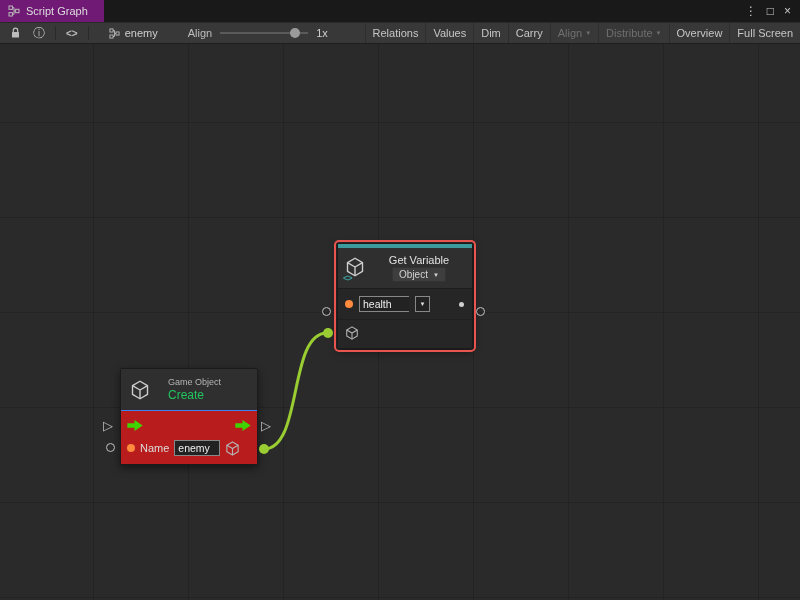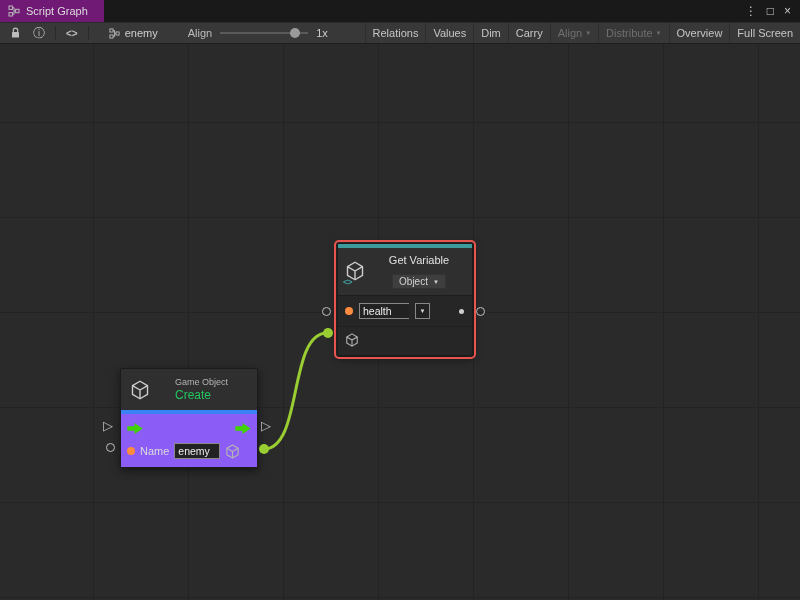--- a/index.html
+++ b/index.html
@@ -42,41 +42,41 @@
   .node{position:absolute;background:#2c2c2c;border:1px solid #1b1b1b;border-radius:2px;
     box-shadow:0 3px 9px rgba(0,0,0,.5);}
   .node.selected{outline:2px solid var(--selection-red,#e8554e);outline-offset:1px;}
   
   .getvar{left:337px;top:199px;width:134px;}
   .strip{height:4px;background:var(--accent-teal,#3e9b9b);}
   .gv-header{display:flex;align-items:center;gap:6px;padding:6px 7px;background:#2f2f2f;}
   .cube-wrap{position:relative;width:22px;height:22px;flex:0 0 auto;}
   .cube-wrap .angle{position:absolute;left:-2px;bottom:-4px;color:var(--accent-teal,#3e9b9b);
     font-size:9px;font-weight:bold;letter-spacing:-1px;}
-  .gv-titles{flex:1;display:flex;flex-direction:column;align-items:center;gap:8px;}
+  .gv-titles{flex:1;display:flex;flex-direction:column;align-items:center;gap:1px;}
   .gv-title{font-size:11px;color:#e2e2e2;}
   .gv-dd{display:flex;align-items:center;gap:5px;background:#3e3e3e;border:1px solid #333;
     border-radius:2px;padding:1px 6px;font-size:10px;color:#d2d2d2;cursor:default;}
   .gv-body{background:#262626;border-top:1px solid #1d1d1d;padding:7px 7px 8px;}
   .gv-row1{display:flex;align-items:center;gap:6px;}
   .dot{width:8px;height:8px;border-radius:50%;background:var(--port-orange,#ff8b3e);flex:0 0 auto;}
   .field{background:#222;border:1px solid #888;color:#eee;font-size:10.5px;font-family:inherit;
     height:16px;box-sizing:border-box;padding:0 3px;outline:none;}
   .gv-field{width:50px;border-right:none;}
   .fld-dd{width:15px;height:16px;box-sizing:border-box;border:1px solid #888;display:flex;
     align-items:center;justify-content:center;color:#ddd;background:#222;cursor:default;}
   .inner-dot{width:5px;height:5px;border-radius:50%;background:#cfcfcf;margin-left:auto;margin-right:1px;}
   .gv-div{height:1px;background:#1f1f1f;margin:7px -7px 6px;}
   
   .create{left:120px;top:324px;width:136px;}
-  .cr-header{display:flex;align-items:center;gap:25px;padding:8px 9px;background:#2f2f2f;}
+  .cr-header{display:flex;align-items:center;gap:18px;padding:8px 9px;background:#2f2f2f;}
   .cr-titles{display:flex;flex-direction:column;gap:1px;}
   .cr-cat{font-size:9px;color:#b5b5b5;}
   .cr-title{font-size:12px;color:#22c55e;}
-  .cr-body{background:#8b5cf6;border-top:4px solid #3b82f6;padding:6px 6px 8px;}
+  .cr-body{background:#b91c1c;border-top:1px solid #3b82f6;padding:6px 6px 8px;}
   .cr-row1{display:flex;align-items:center;justify-content:space-between;height:16px;
     color:var(--flow-green,#3fd400);}
   .cr-row2{display:flex;align-items:center;gap:5px;margin-top:7px;}
   .cr-name{font-size:11px;color:#dcdcdc;}
   .cr-field{width:46px;}
   
   .port-circle{position:absolute;width:9px;height:9px;border-radius:50%;border:1px solid #c0c0c0;
     box-sizing:border-box;background:transparent;}
   .port-green{position:absolute;width:10px;height:10px;border-radius:50%;background:var(--wire-green,#9acd32);}
   .port-tri{position:absolute;font-size:13px;color:#c0c0c0;line-height:1;cursor:default;}

